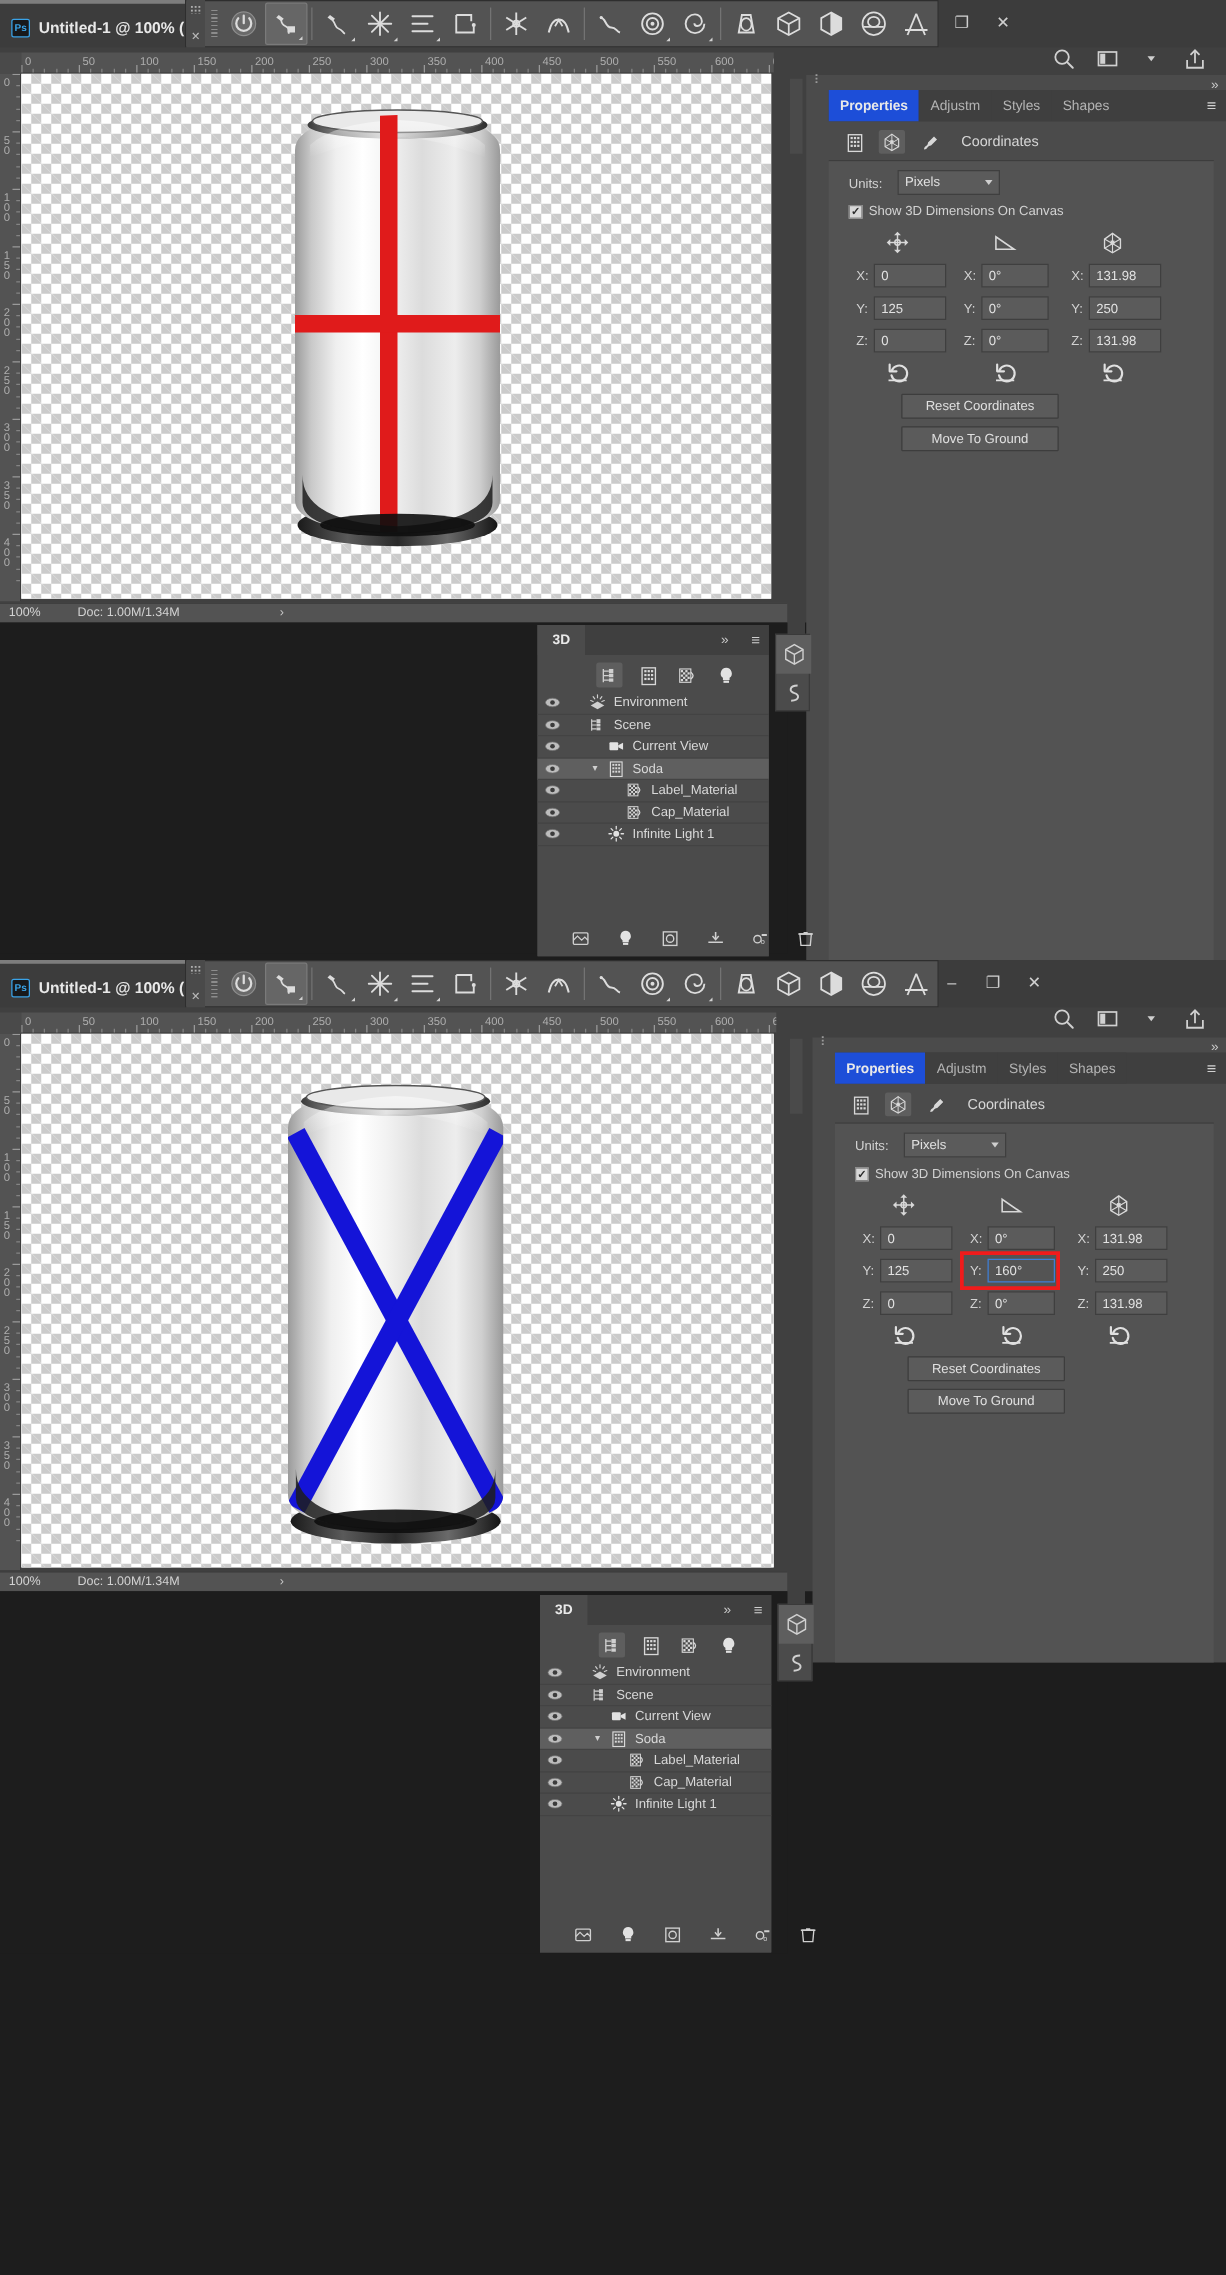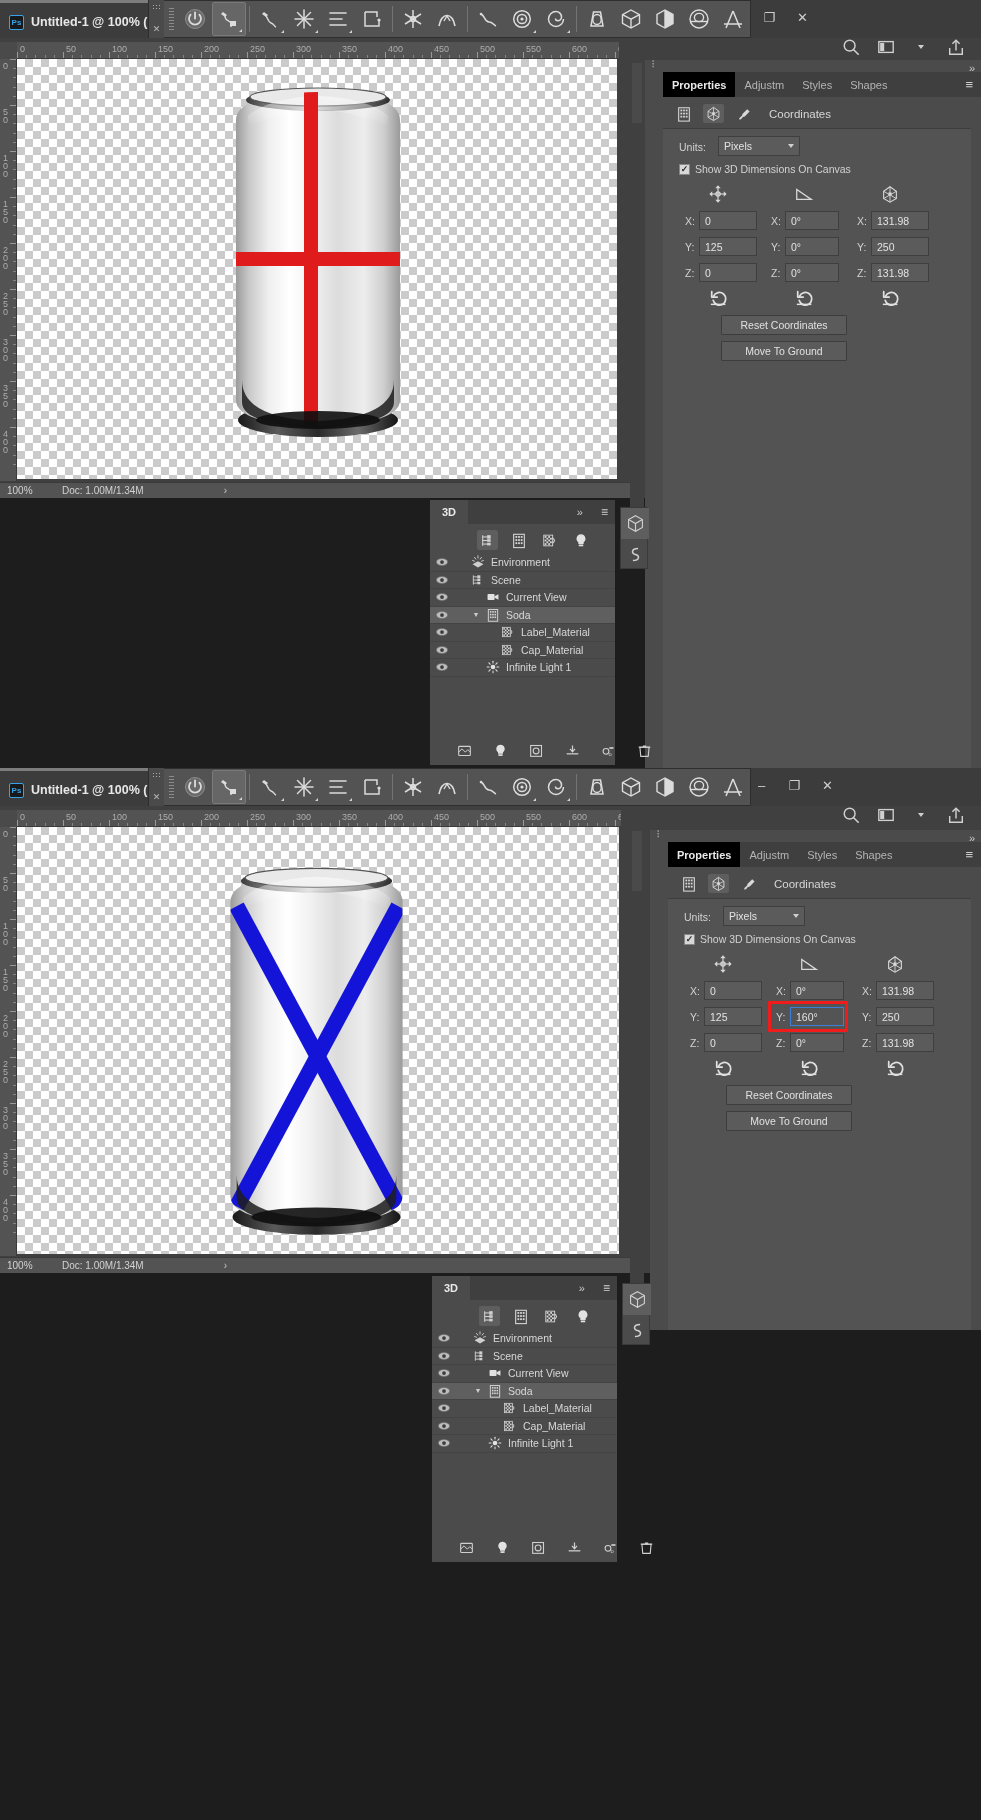--- a/index.html
+++ b/index.html
@@ -95,21 +95,21 @@
   .sb-arrow{ margin-left:80px; color:#c6c6c6; font-size:10px; }
 
   
   .ws-dark{ position:absolute; background:#1d1d1d; }
 
   
   .panel{ position:absolute; background:#4b4b4b; }
   .ptabs{ position:absolute; height:25px; background:#3f3f3f; display:flex; align-items:stretch; }
   .ptab{ padding:0 9px; display:flex;align-items:center; color:#b4b4b4; font-size:11px;
      background:#3f3f3f; }
-  .ptab.active{ background:#000000; color:#e9e9e9; font-weight:bold; }
+  .ptab.active{ background:#1d4ed8; color:#e9e9e9; font-weight:bold; }
 
   .prow-icons{ position:absolute; display:flex; align-items:center; gap:9px; }
   .picon{ width:21px;height:19px; display:flex;align-items:center;justify-content:center; }
   .picon.sel{ background:#5e5e5e; border-radius:2px; }
   .ptitle{ color:#d6d6d6; font-size:11.5px; }
 
   .pdivider{ position:absolute; height:1px; background:#3d3d3d; }
 
   .lbl{ position:absolute; color:#d2d2d2; font-size:10.5px; }
   .field{ position:absolute; background:#5b5b5b; border:1px solid #3f3f3f;

